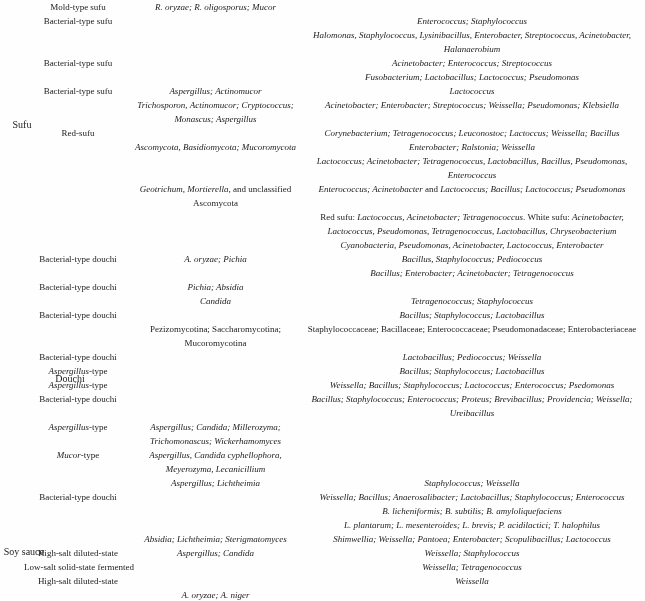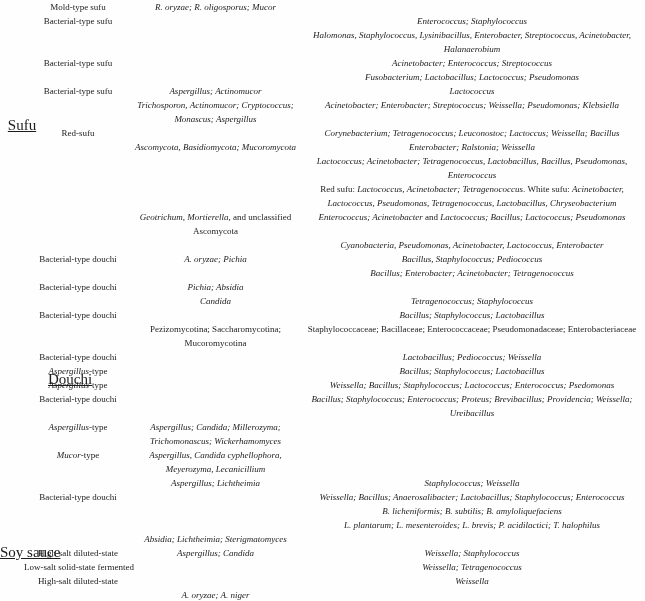--- a/index.html
+++ b/index.html
@@ -10,21 +10,21 @@
   .paper-table{position:relative;width:645px;}
   .row{display:flex;align-items:flex-start;box-sizing:border-box;padding-left:24px;}
   .cell{font-size:9px;line-height:14px;text-align:center;}
   .cell-type{width:108px;flex:none;white-space:nowrap;}
   .cell-fungi{width:167px;flex:none;}
   .cell-bacteria{flex:1;padding:0 2px;}
   .i{font-style:italic;}
   .r{font-style:normal;}
   .cat-label{
     position:absolute;left:0;width:44px;text-align:center;
-    font-size:15px;line-height:14px;white-space:nowrap;text-decoration:underline;
+    font-size:10px;line-height:14px;white-space:nowrap;
   }
   .cat-0{top:118px;}
   .cat-1{top:372px;margin-left:48px;}
   .cat-2{top:545px;text-align:right;}
 </style>
 </head>
 <body>
 
 <div class="paper-table">
   <div>
@@ -73,31 +73,31 @@
         <div class="cell cell-fungi"><span class="i">Ascomycota, Basidiomycota; Mucoromycota</span></div>
         <div class="cell cell-bacteria"><span class="i">Enterobacter; Ralstonia; Weissella</span></div>
       </div>
       <div class="row">
         <div class="cell cell-type"></div>
         <div class="cell cell-fungi"></div>
         <div class="cell cell-bacteria"><span class="i">Lactococcus; Acinetobacter; Tetragenococcus, Lactobacillus, Bacillus, Pseudomonas, Enterococcus</span></div>
       </div>
       <div class="row">
         <div class="cell cell-type"></div>
-        <div class="cell cell-fungi"></div>
-        <div class="cell cell-bacteria"><span class="r">Red sufu: </span><span class="i">Lactococcus, Acinetobacter; Tetragenococcus</span><span class="r">. White sufu: </span><span class="i">Acinetobacter, Lactococcus, Pseudomonas, Tetragenococcus, Lactobacillus, Chryseobacterium</span></div>
-      </div>
-      <div class="row">
-        <div class="cell cell-type"></div>
         <div class="cell cell-fungi"><span class="i">Geotrichum</span><span class="r">, </span><span class="i">Mortierella</span><span class="r">, and unclassified Ascomycota</span></div>
         <div class="cell cell-bacteria"><span class="i">Enterococcus; Acinetobacter</span><span class="r"> and </span><span class="i">Lactococcus; Bacillus; Lactococcus; Pseudomonas</span></div>
       </div>
       <div class="row">
         <div class="cell cell-type"></div>
         <div class="cell cell-fungi"></div>
+        <div class="cell cell-bacteria"><span class="r">Red sufu: </span><span class="i">Lactococcus, Acinetobacter; Tetragenococcus</span><span class="r">. White sufu: </span><span class="i">Acinetobacter, Lactococcus, Pseudomonas, Tetragenococcus, Lactobacillus, Chryseobacterium</span></div>
+      </div>
+      <div class="row">
+        <div class="cell cell-type"></div>
+        <div class="cell cell-fungi"></div>
         <div class="cell cell-bacteria"><span class="i">Cyanobacteria, Pseudomonas, Acinetobacter, Lactococcus, Enterobacter</span></div>
       </div>
       <div class="row">
         <div class="cell cell-type"><span class="r">Bacterial-type douchi</span></div>
         <div class="cell cell-fungi"><span class="i">A. oryzae; Pichia</span></div>
         <div class="cell cell-bacteria"><span class="i">Bacillus, Staphylococcus; Pediococcus</span></div>
       </div>
       <div class="row">
         <div class="cell cell-type"></div>
         <div class="cell cell-fungi"></div>
@@ -169,20 +169,21 @@
         <div class="cell cell-bacteria"><span class="i">B. licheniformis; B. subtilis; B. amyloliquefaciens</span></div>
       </div>
       <div class="row">
         <div class="cell cell-type"></div>
         <div class="cell cell-fungi"></div>
         <div class="cell cell-bacteria"><span class="i">L. plantarum; L. mesenteroides; L. brevis; P. acidilactici; T. halophilus</span></div>
       </div>
       <div class="row">
         <div class="cell cell-type"></div>
         <div class="cell cell-fungi"><span class="i">Absidia; Lichtheimia; Sterigmatomyces</span></div>
+        <div class="cell cell-bacteria"><span class="i">Shimwellia; Weissella; Pantoea; Enterobacter; Scopulibacillus; Lactococcus</span></div>
       </div>
       <div class="row">
         <div class="cell cell-type"><span class="r">High-salt diluted-state</span></div>
         <div class="cell cell-fungi"><span class="i">Aspergillus; Candida</span></div>
         <div class="cell cell-bacteria"><span class="i">Weissella; Staphylococcus</span></div>
       </div>
       <div class="row">
         <div class="cell cell-type"><span class="r">Low-salt solid-state fermented</span></div>
         <div class="cell cell-fungi"></div>
         <div class="cell cell-bacteria"><span class="i">Weissella; Tetragenococcus</span></div>

